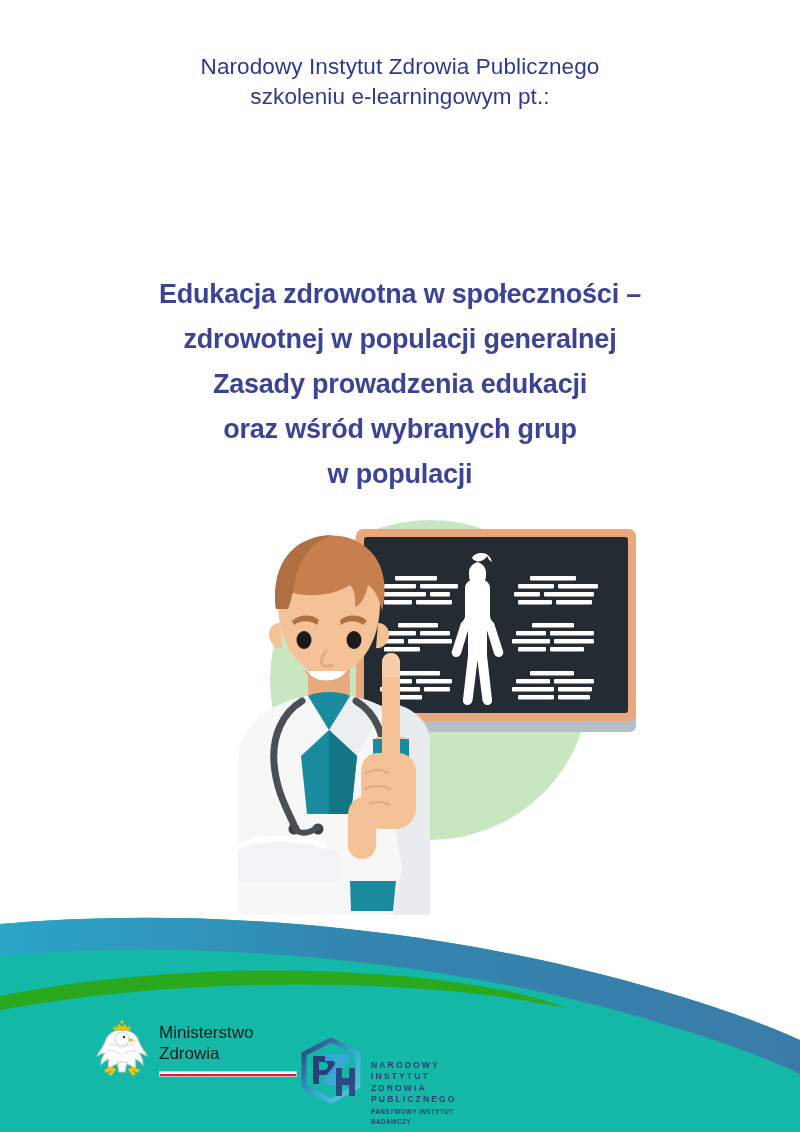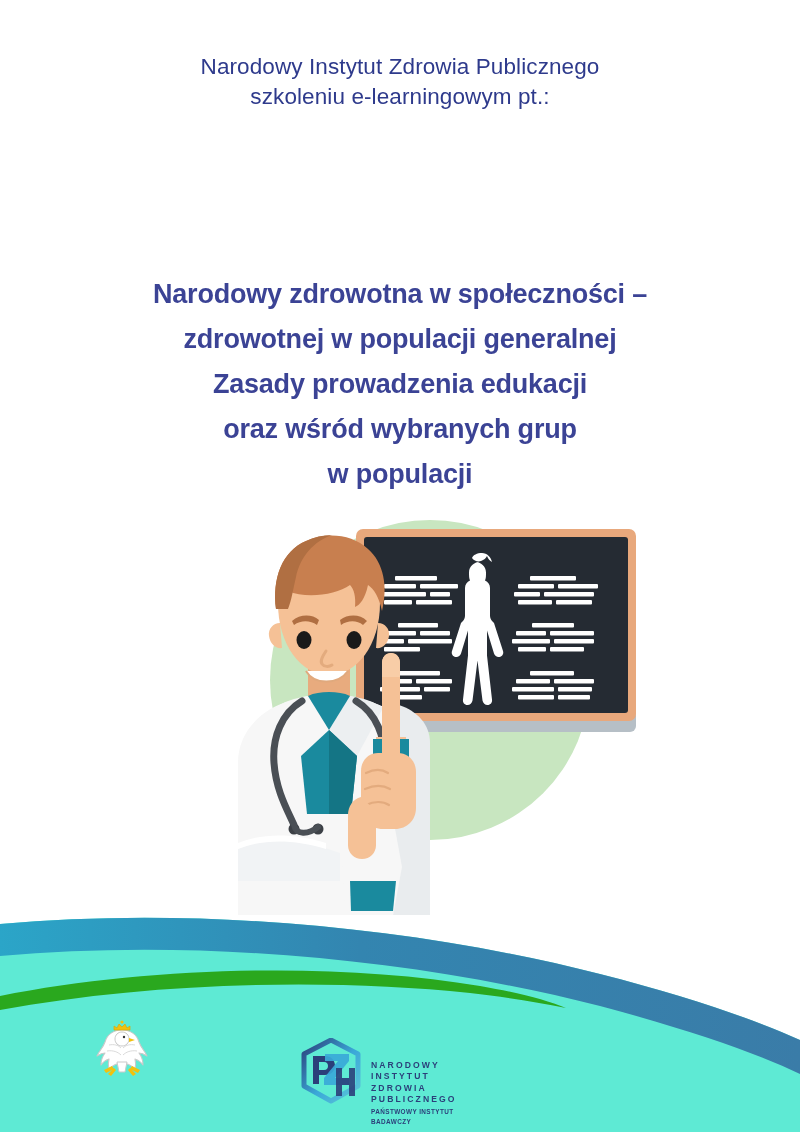--- a/index.html
+++ b/index.html
@@ -1,19 +1,19 @@
 <!DOCTYPE html>
 <html><head>
 <meta charset="utf-8">
 <style>
   html,body{margin:0;padding:0;background:#ffffff;}
   body{font-family:"Liberation Sans","DejaVu Sans",sans-serif;}
   #poster{
     position:relative;width:800px;height:1132px;overflow:hidden;
-    background:#5eead4;
+    background:#14b8a6;
   }
   .layer{position:absolute;left:0;top:0;width:800px;height:1132px;}
   svg.layer{display:block;}
 
   
   #header-block{
     position:absolute;left:0;top:52px;width:800px;
     text-align:center;z-index:5;
   }
   #header-block .hline{
@@ -96,21 +96,21 @@
     <path d="M0,996 C150,966 340,962 480,986 C520,993 546,1000 566,1008
              C536,1002 506,997 470,993 C330,978 150,982 0,1010 Z" fill="#2aa81e"></path>
   </svg>
 
   <div id="header-block">
     <div class="hline">Narodowy Instytut Zdrowia Publicznego</div>
     <div class="hline">szkoleniu e-learningowym pt.:</div>
   </div>
 
   <div id="title-block">
-    <div class="tline">Narodowy zdrowotna w społeczności –</div>
+    <div class="tline">Edukacja zdrowotna w społeczności –</div>
     <div class="tline">zdrowotnej w populacji generalnej</div>
     <div class="tline">Zasady prowadzenia edukacji</div>
     <div class="tline">oraz wśród wybranych grup</div>
     <div class="tline">w populacji</div>
   </div>
 
   <div id="illustration">
     <svg viewBox="0 0 420 410" xmlns="http://www.w3.org/2000/svg">
 
       <circle cx="200" cy="175" r="160" fill="#c8e6c0"></circle>
@@ -280,20 +280,25 @@
         <circle cx="29" cy="19" r="1.2" fill="#333"></circle>
 
         <path d="M19,12 l0,-4 3,2 2,-4 3,3 3,-3 2,4 3,-2 0,4 z" fill="#f2c10e" stroke="#d9ab0c" stroke-width=".7" stroke-linejoin="round"></path>
         <circle cx="27" cy="4" r="1.6" fill="#f2c10e"></circle>
 
         <path d="M17,48 l-8,4 2,3 8,-4 z M19,50 l-6,6 3,2 5,-6 z" fill="#f2c10e"></path>
         <path d="M37,48 l8,4 -2,3 -8,-4 z M35,50 l6,6 -3,2 -5,-6 z" fill="#f2c10e"></path>
 
         <path d="M22,44 l10,0 -2,10 -6,0 z" fill="#ffffff" stroke="#c9c9c9" stroke-width="1"></path>
       </svg>
+      <div class="mz-text">
+        <div class="mz-line1">Ministerstwo</div>
+        <div class="mz-line2">Zdrowia</div>
+        <div class="mz-bar"></div>
+      </div>
     </div>
 
     <div class="logo" id="logo-pzh">
       <svg width="62" height="66" viewBox="0 0 62 66">
         <defs>
           <linearGradient id="pzhG" x1="0" y1="0" x2="1" y2="1">
             <stop offset="0%" stop-color="#2b3f7a"></stop>
             <stop offset="55%" stop-color="#3aa8d8"></stop>
             <stop offset="100%" stop-color="#5fc8d8"></stop>
           </linearGradient>

